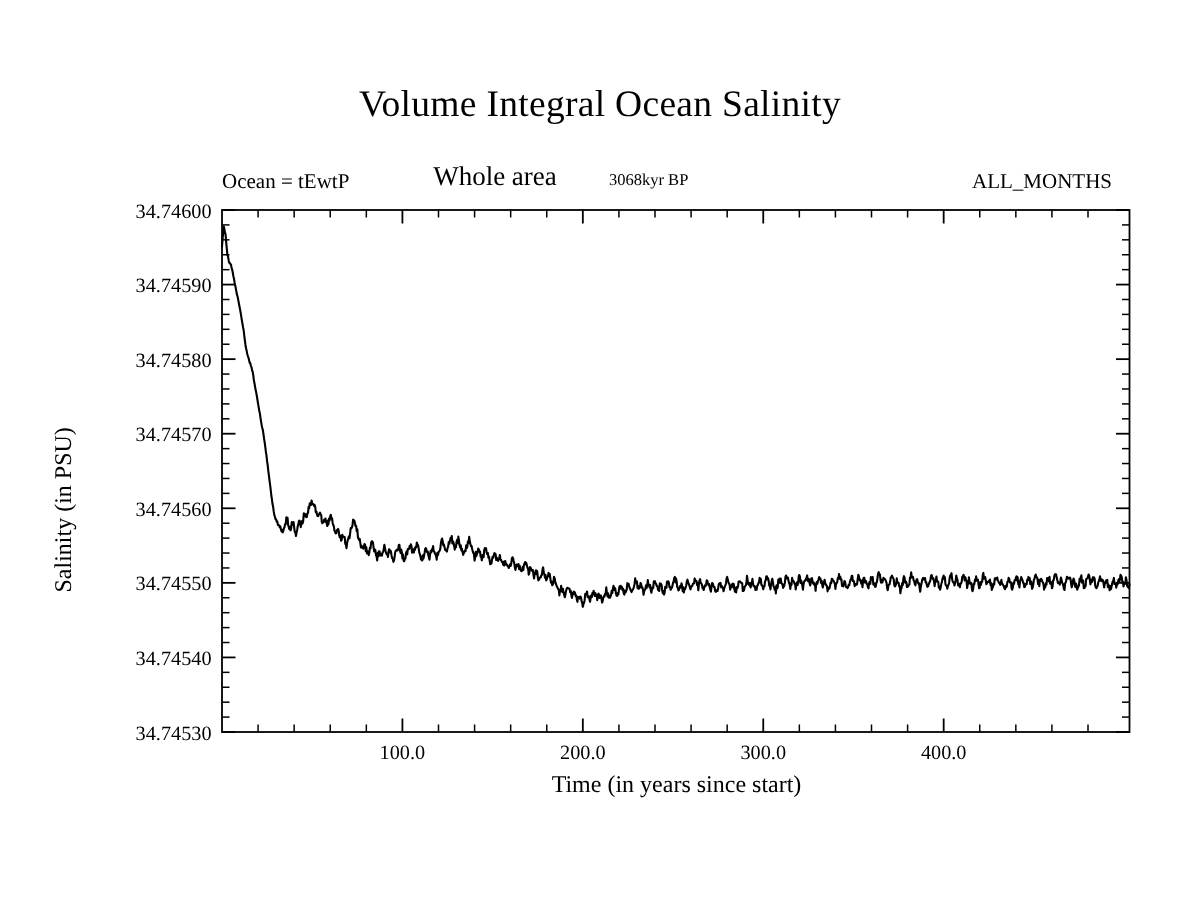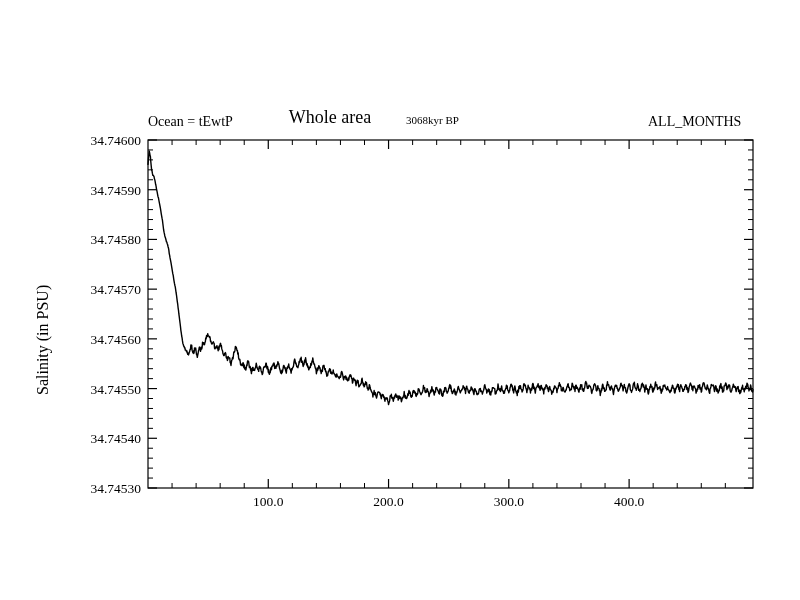--- a/index.html
+++ b/index.html
@@ -79,31 +79,33 @@
   .xtick-label {
     font-size: 13.5px;
     text-anchor: middle;
   }
 </style>
 </head>
 <body>
 
 <div id="page">
 
+  <div class="txt" id="main-title">Volume Integral Ocean Salinity</div>
 
   <div class="txt" id="subtitle">Whole area</div>
 
   <div class="txt" id="expt-label">Ocean = tEwtP</div>
 
   <div class="txt" id="period-label">3068kyr BP</div>
 
   <div class="txt" id="months-label">ALL_MONTHS</div>
 
   <div class="txt" id="yaxis-title">Salinity (in PSU)</div>
 
+  <div class="txt" id="xaxis-title">Time (in years since start)</div>
 
   <svg id="plot-svg" width="800" height="600">
     <g id="y-major-ticks">
         <line x1="148" y1="488" x2="157" y2="488" stroke="#000" stroke-width="1.2"></line>
         <line x1="753" y1="488" x2="744" y2="488" stroke="#000" stroke-width="1.2"></line>
         <line x1="148" y1="438.2857142877328" x2="157" y2="438.2857142877328" stroke="#000" stroke-width="1.2"></line>
         <line x1="753" y1="438.2857142877328" x2="744" y2="438.2857142877328" stroke="#000" stroke-width="1.2"></line>
         <line x1="148" y1="388.5714285719332" x2="157" y2="388.5714285719332" stroke="#000" stroke-width="1.2"></line>
         <line x1="753" y1="388.5714285719332" x2="744" y2="388.5714285719332" stroke="#000" stroke-width="1.2"></line>
         <line x1="148" y1="338.8571428561336" x2="157" y2="338.8571428561336" stroke="#000" stroke-width="1.2"></line>

